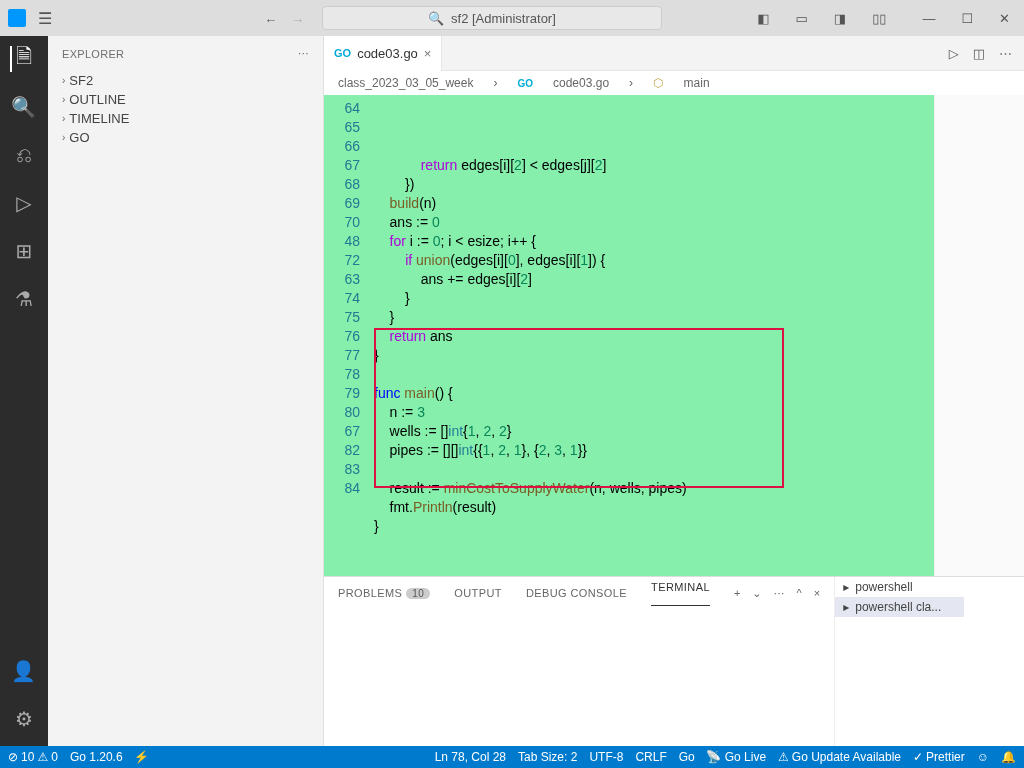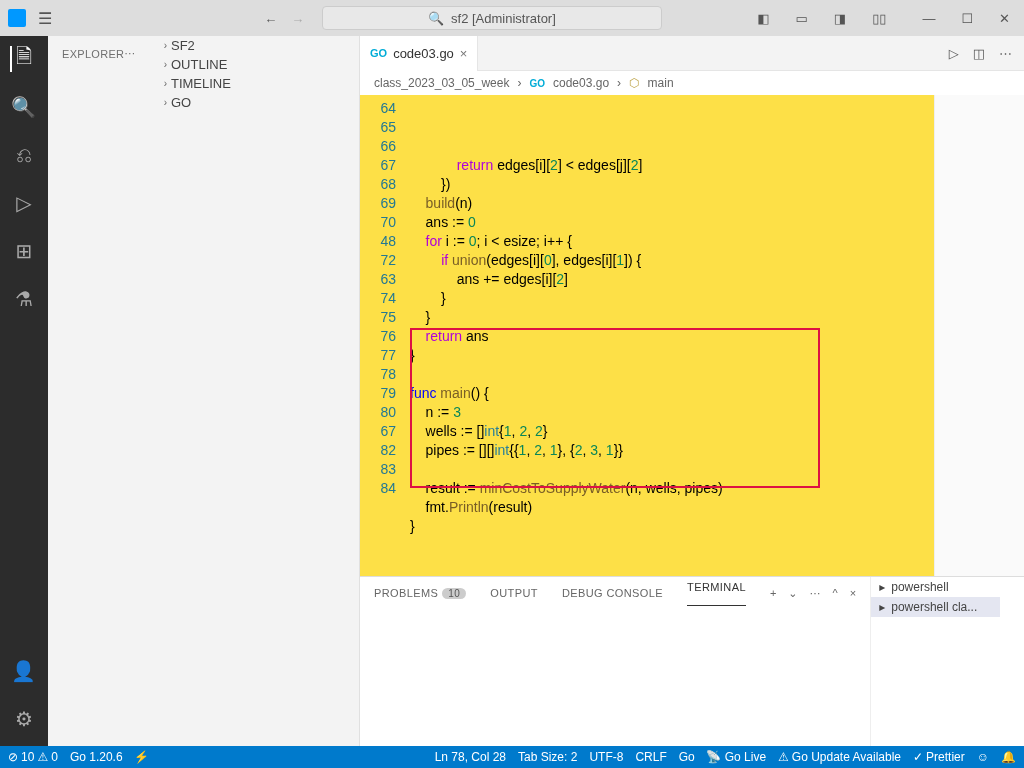--- a/index.html
+++ b/index.html
@@ -9,35 +9,35 @@
 .titlebar .menu-icon{font-size:16px;color:#555;cursor:pointer;padding:0 4px}
 .titlebar .nav-arrows{margin-left:200px;display:flex;gap:14px;color:#555}
 .titlebar .search{flex:0 0 340px;height:24px;background:#e8e8e8;border:1px solid #ccc;border-radius:4px;display:flex;align-items:center;justify-content:center;gap:6px;color:#555;margin-left:10px}
 .titlebar .win-controls{margin-left:auto;display:flex;gap:14px;color:#555;align-items:center}
 .titlebar .win-controls span{padding:0 6px}
 .main{flex:1;display:flex;overflow:hidden}
 .activitybar{width:48px;background:#2c2c2c;display:flex;flex-direction:column;align-items:center;padding-top:10px;gap:22px;color:#aaa}
 .activitybar .icon{width:26px;height:26px;display:flex;align-items:center;justify-content:center;font-size:20px}
 .activitybar .icon.active{color:#fff;border-left:2px solid #fff;padding-left:0;margin-left:-2px}
 .activitybar .bottom{margin-top:auto;margin-bottom:14px;display:flex;flex-direction:column;gap:22px}
-.sidebar{width:312px;background:#f3f3f3;border-right:1px solid #e0e0e0;display:flex;}
+.sidebar{width:276px;background:#f3f3f3;border-right:1px solid #e0e0e0;display:flex;flex-direction:column}
 .sidebar-header{height:35px;display:flex;align-items:center;padding:0 14px;font-size:11px;color:#6f6f6f;letter-spacing:0.3px}
 .sidebar-header .dots{margin-left:auto}
 .sidebar-item{padding:2px 14px;display:flex;align-items:center;gap:4px;color:#444;font-size:13px;cursor:pointer}
 .sidebar-item .chev{font-size:10px;color:#666}
 .editor-area{flex:1;display:flex;flex-direction:column;background:#fff;overflow:hidden}
 .tabs{height:35px;background:#f3f3f3;display:flex;align-items:center;border-bottom:1px solid #e5e5e5}
 .tab{height:35px;padding:0 10px;display:flex;align-items:center;gap:6px;background:#fff;border-right:1px solid #e5e5e5;font-size:13px;color:#333}
 .tab .go-icon{color:#00acd7;font-weight:bold;font-size:11px}
 .tab .close{color:#777;font-size:13px}
 .tab-actions{margin-left:auto;display:flex;gap:14px;padding-right:12px;color:#555}
-.breadcrumb{height:24px;padding:0 14px;display:flex;align-items:center;gap:8px;font-size:12px;color:#666;background:#fff}
+.breadcrumb{height:24px;padding:0 14px;display:flex;align-items:center;gap:20px;font-size:12px;color:#666;background:#fff}
 .breadcrumb .go-icon{color:#00acd7;font-weight:bold;font-size:10px}
 .breadcrumb .sym{color:#bfa64d}
-.editor{flex:1;display:flex;background:#fde047;overflow:hidden;position:relative;font-family:Consolas,monospace;font-size:14px}
+.editor{flex:1;display:flex;background:#86efac;overflow:hidden;position:relative;font-family:Consolas,monospace;font-size:14px}
 .gutter{width:50px;text-align:right;color:#237893;padding-right:14px;padding-top:4px;line-height:19px;user-select:none}
 .code{flex:1;padding-top:4px;line-height:19px;white-space:pre;color:#000;position:relative}
 .hl-box{position:absolute;left:0;top:233px;width:410px;height:160px;border:2px solid #d14;pointer-events:none}
 .minimap{width:90px;background:#fafafa;border-left:1px solid #eee}
 .k-blue{color:#0000ff}
 .k-purple{color:#af00db}
 .k-func{color:#795e26}
 .k-num{color:#098658}
 .k-type{color:#267f99}
 .panel{height:170px;border-top:1px solid #ddd;display:flex;flex-direction:row;background:#fff}

